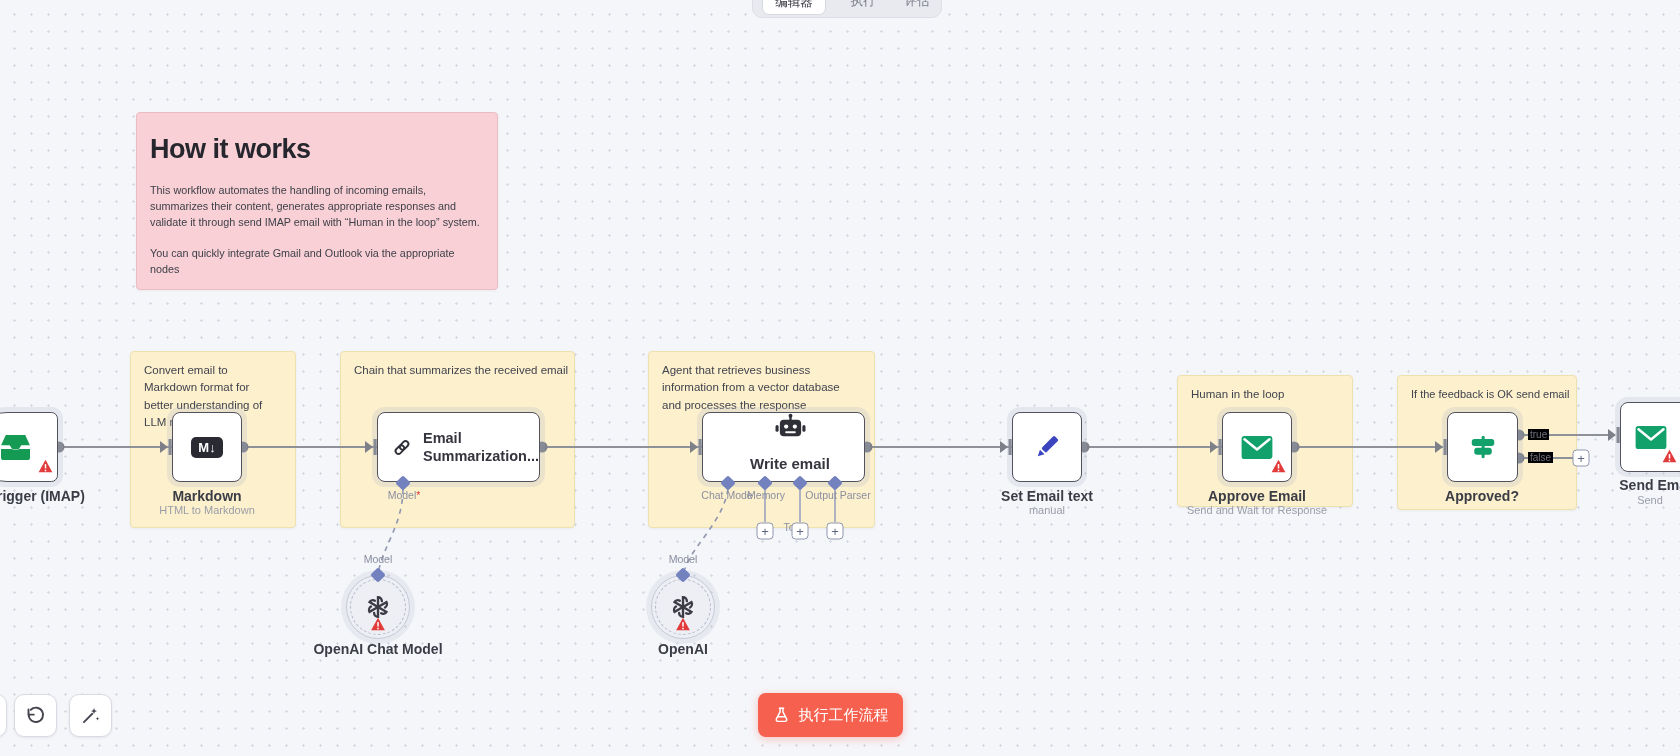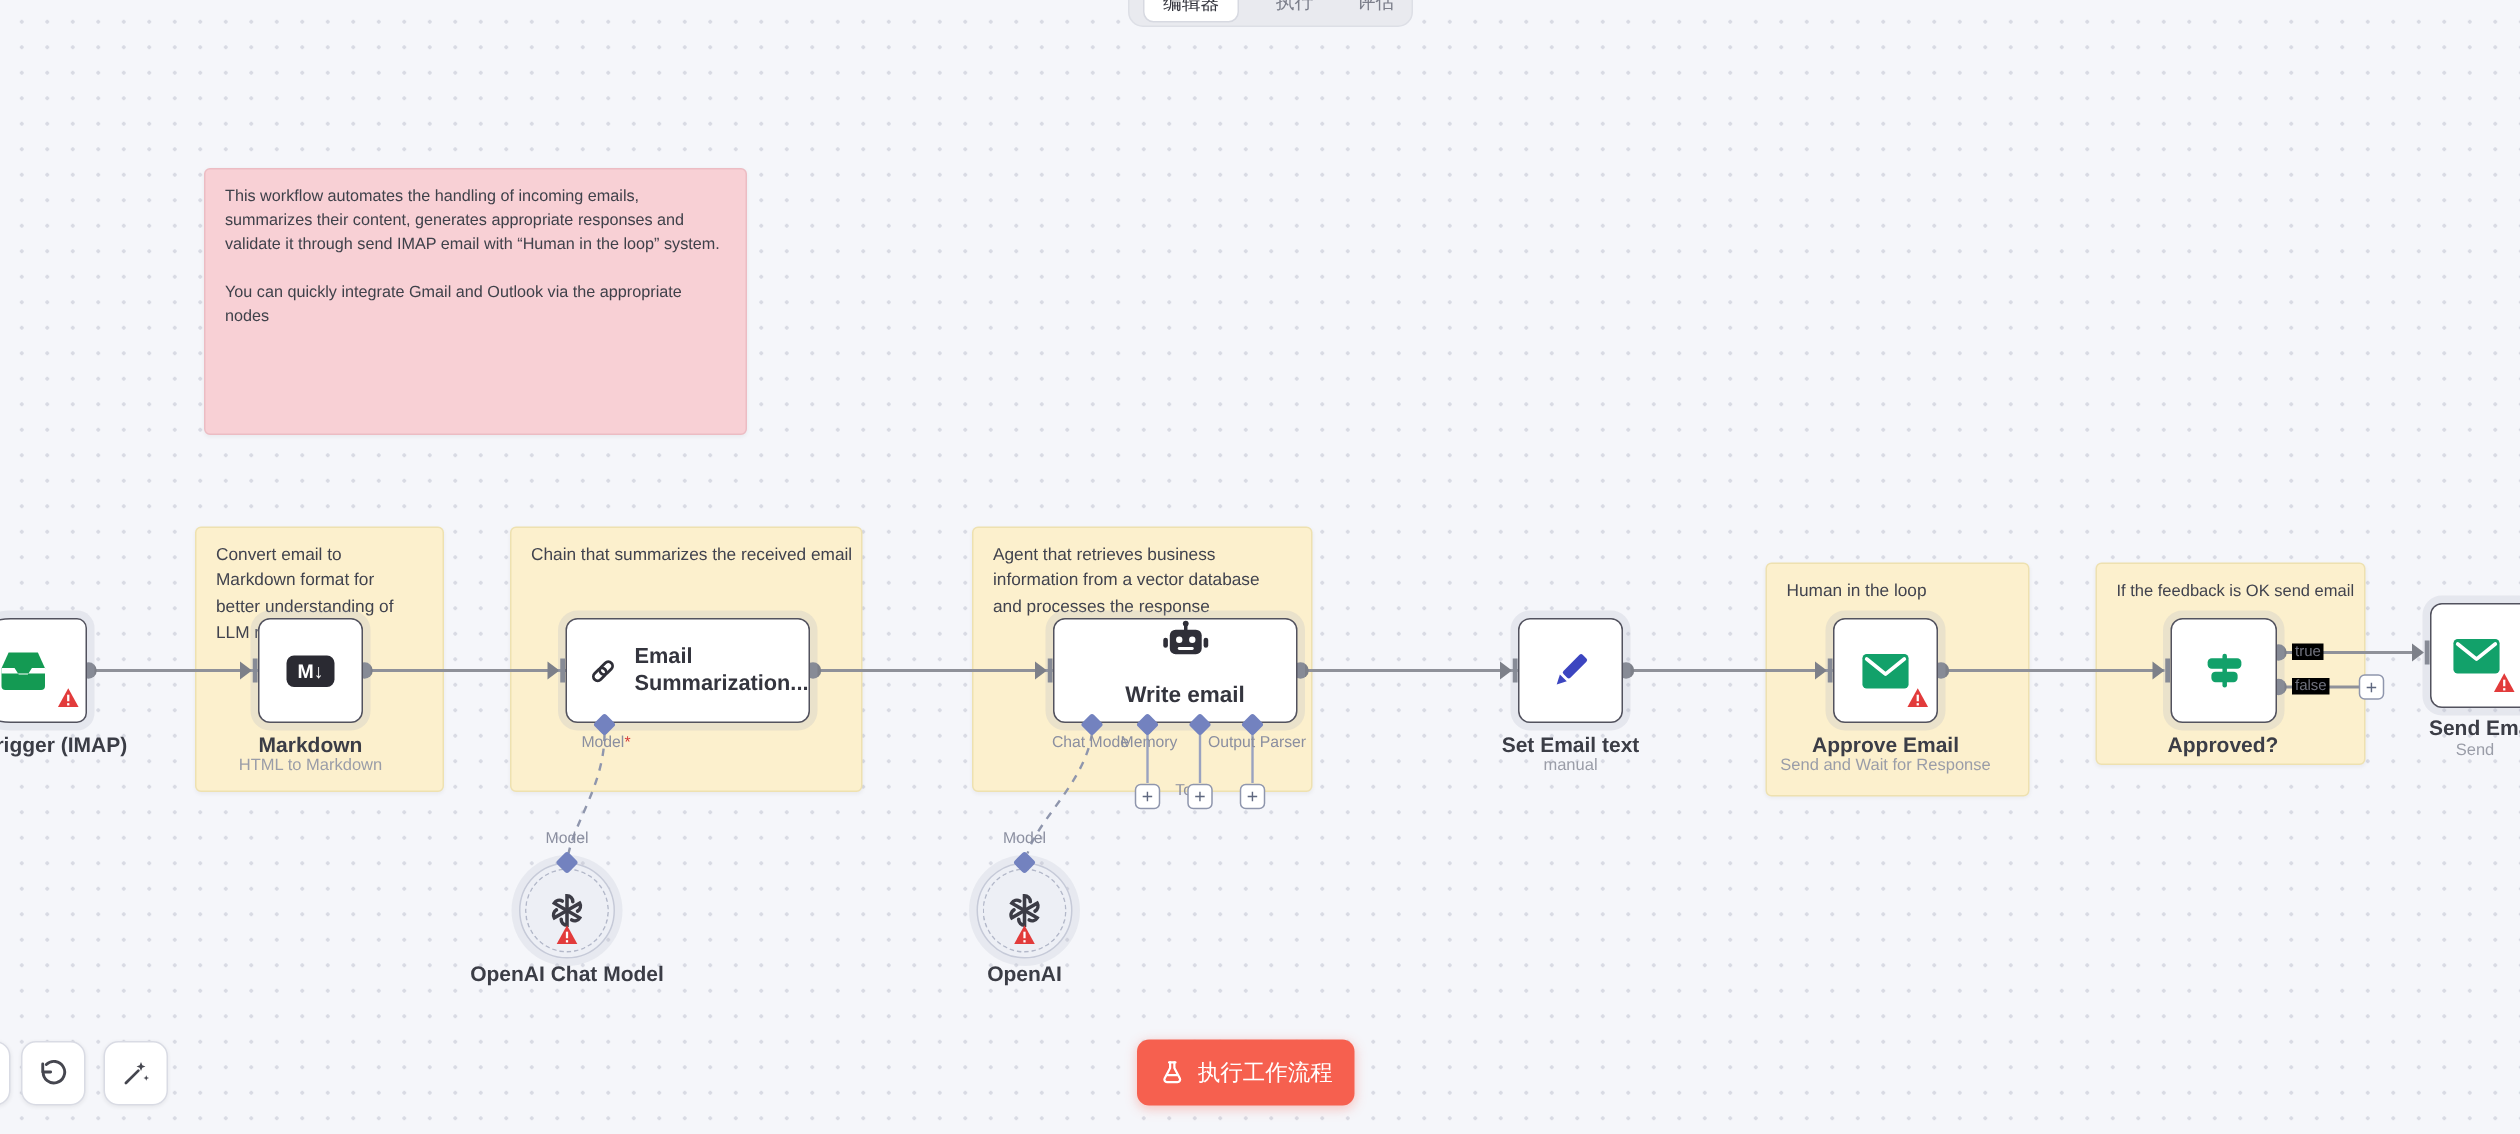--- a/index.html
+++ b/index.html
@@ -59,38 +59,39 @@
                border:none;border-radius:8px;color:#fff;font-size:15px;display:flex;gap:9px;
                align-items:center;justify-content:center;z-index:6;
                box-shadow:0 2px 8px rgba(246,96,79,0.35);font-family:inherit;}
   svg.layer{position:absolute;left:0;top:0;z-index:2;}
 </style>
 </head>
 <body>
 
 <div class="sticky pink" style="left:136px;top:112px;width:362px;height:178px;">
   <div class="sticky-text pink-body">
+    <div class="pink-title">How it works</div>
     <p>This workflow automates the handling of incoming emails, summarizes their content, generates appropriate responses and validate it through send IMAP email with “Human in the loop” system.</p>
     <p>You can quickly integrate Gmail and Outlook via the appropriate nodes</p>
   </div>
 </div>
 
 <div class="sticky" style="left:130px;top:351px;width:166px;height:177px;">
   <div class="sticky-text">Convert email to Markdown format for better understanding of LLM models</div>
 </div>
 
 <div class="sticky" style="left:340px;top:351px;width:235px;height:177px;">
   <div class="sticky-text" style="white-space:nowrap;">Chain that summarizes the received email</div>
 </div>
 
 <div class="sticky" style="left:648px;top:351px;width:227px;height:177px;">
   <div class="sticky-text">Agent that retrieves business information from a vector database and processes the response</div>
 </div>
 
-<div class="sticky" style="left:1177px;top:375px;width:176px;height:156px;">
+<div class="sticky" style="left:1177px;top:375px;width:176px;height:132px;">
   <div class="sticky-text">Human in the loop</div>
 </div>
 
 <div class="sticky" style="left:1397px;top:375px;width:180px;height:135px;">
   <div class="sticky-text" style="white-space:nowrap;font-size:11px;">If the feedback is OK send email</div>
 </div>
 
 <svg class="layer" width="1680" height="756">
   <g stroke="#8f9199" stroke-width="2" fill="none">
     <line x1="59" y1="447" x2="1443" y2="447"></line>

